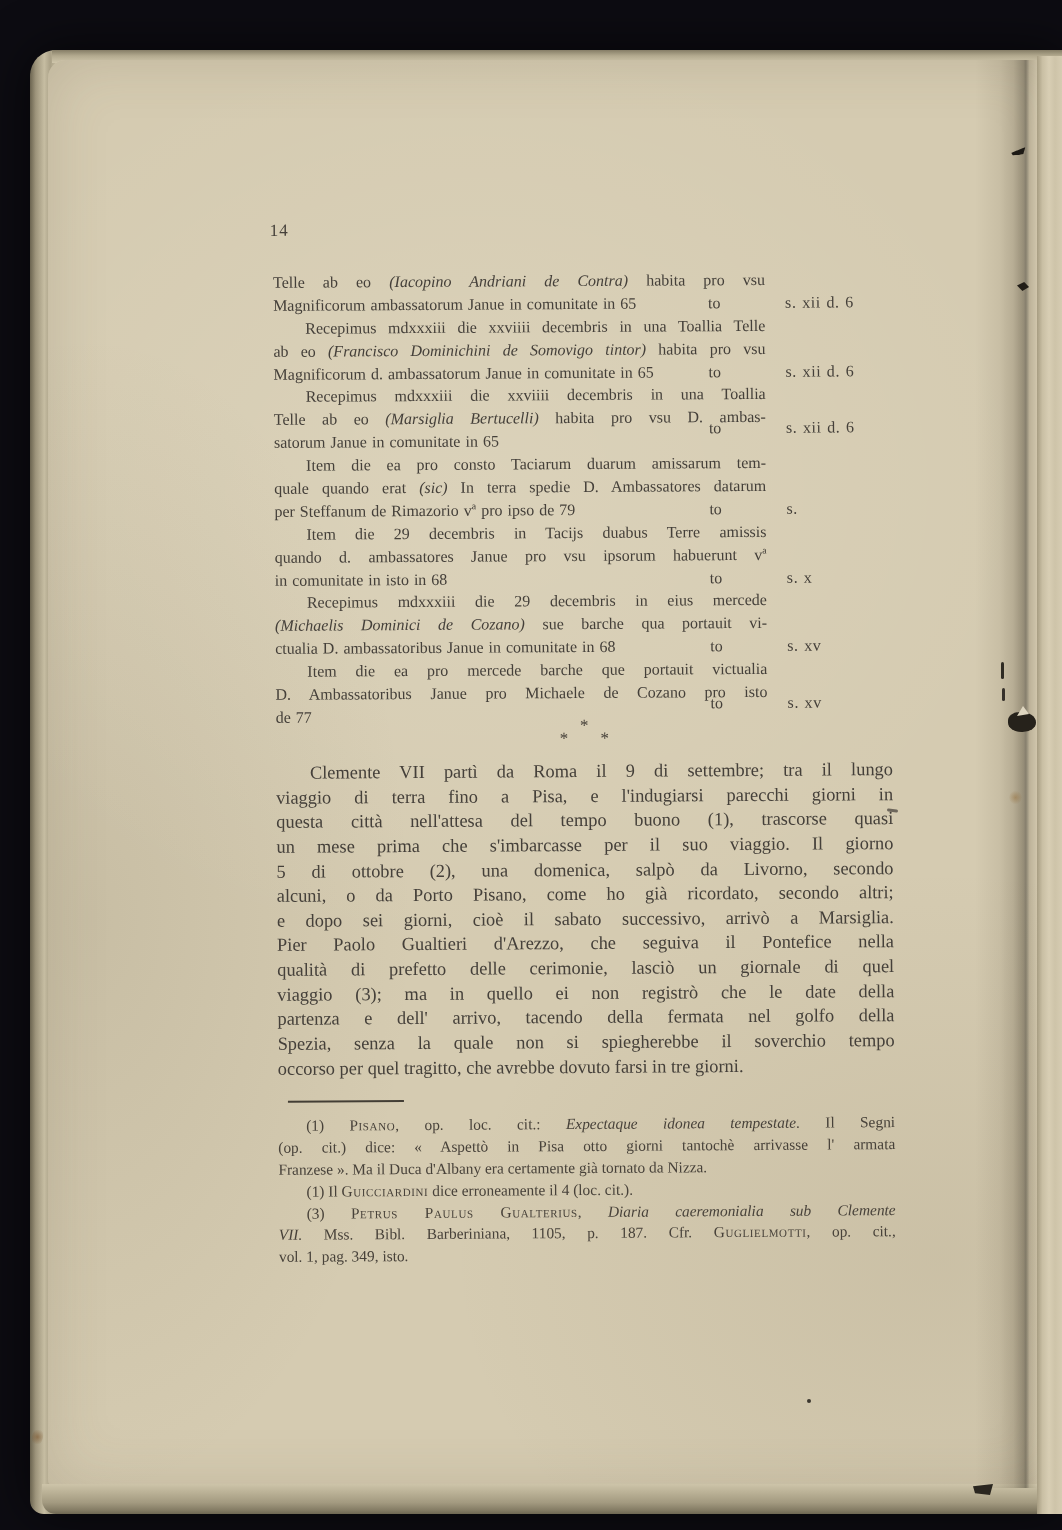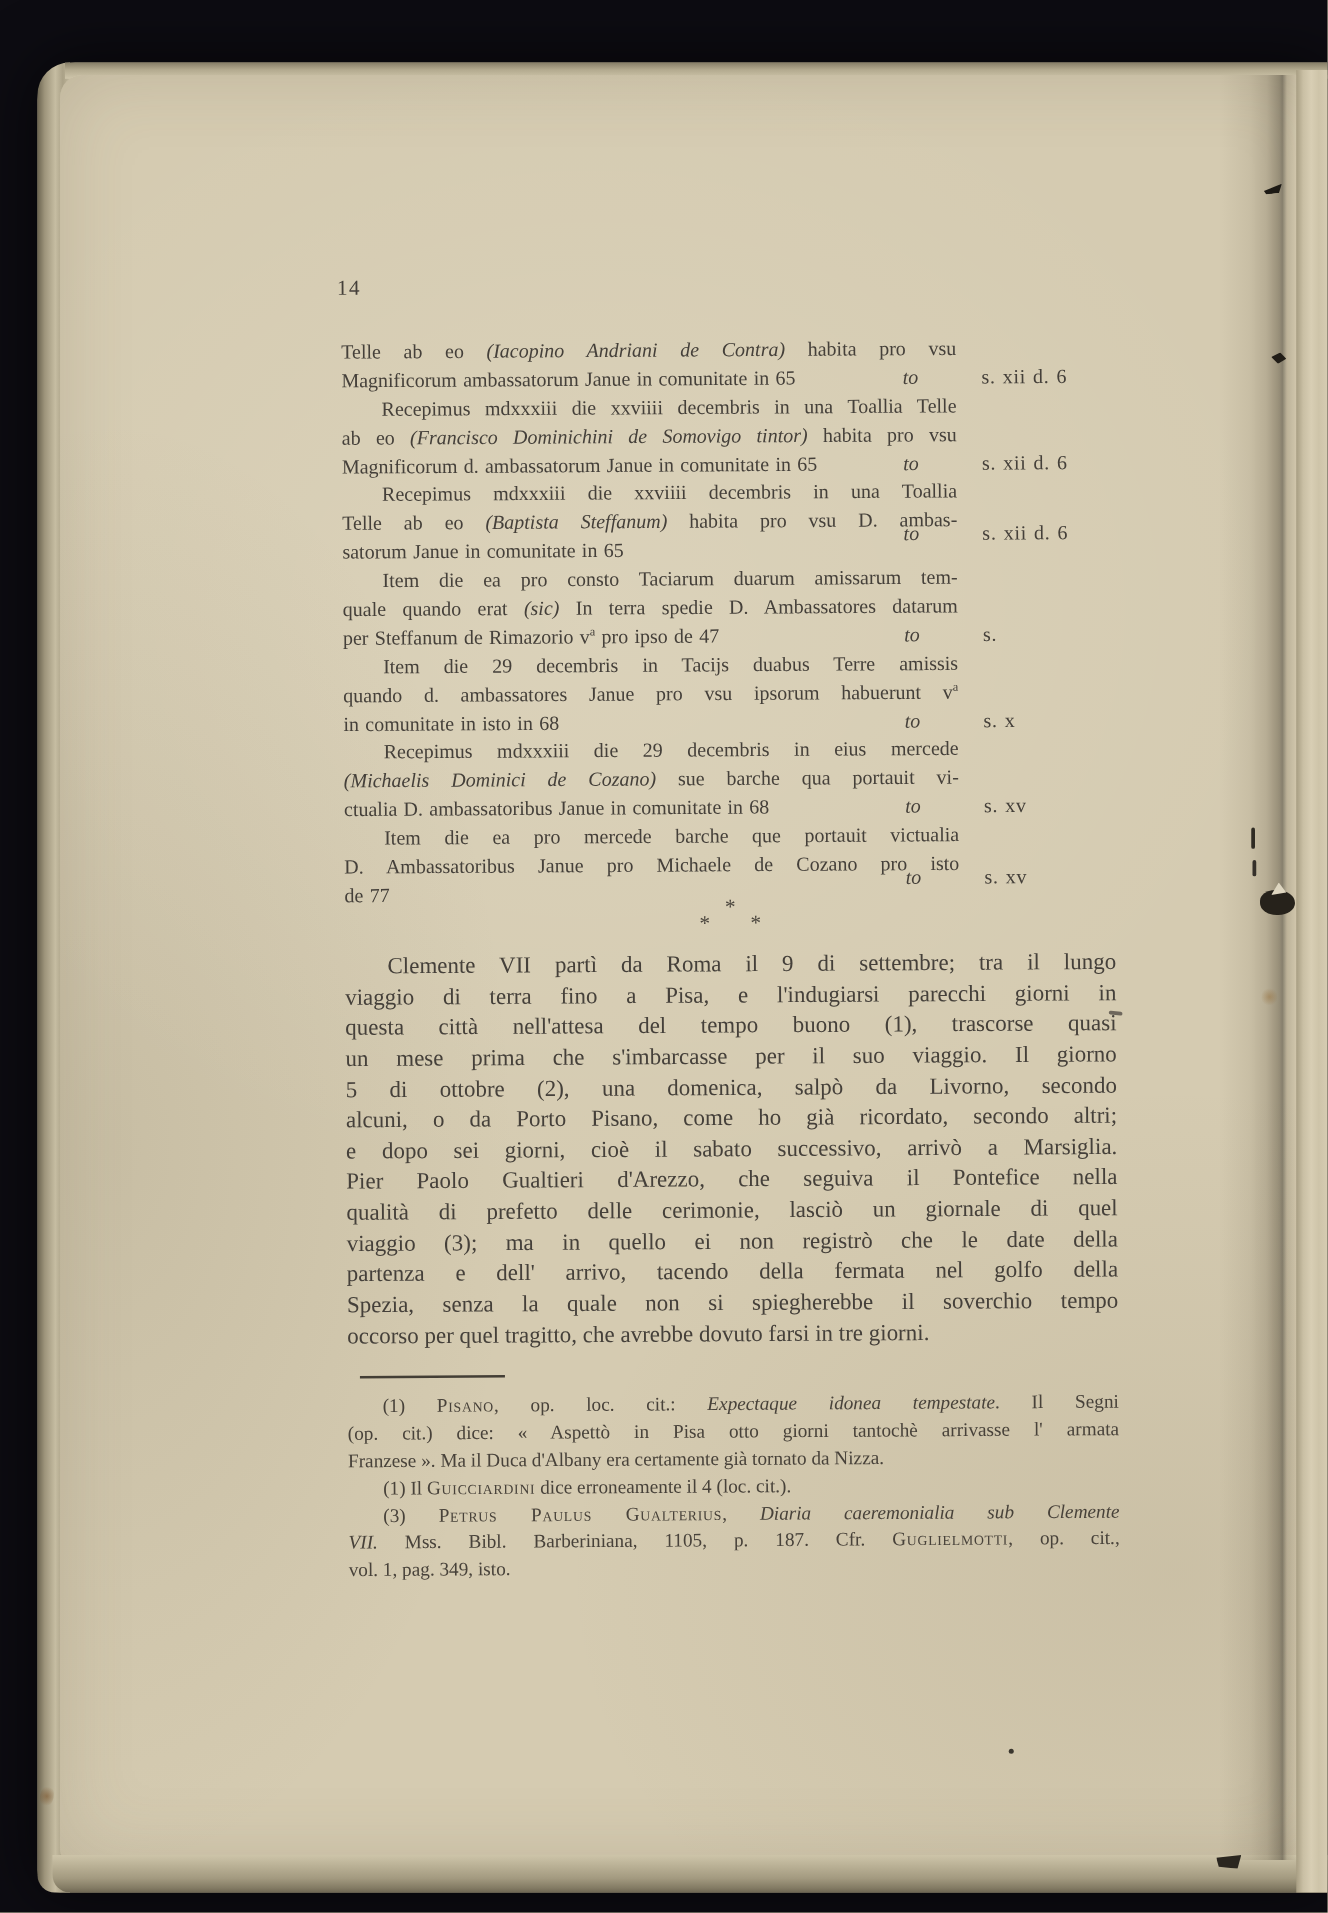--- a/index.html
+++ b/index.html
@@ -79,21 +79,21 @@
   .textlayer{position:absolute;left:0;top:0;width:1062px;height:1530px;
     color:#45403a;transform:rotate(-0.35deg);transform-origin:580px 760px;}
   .pagenum{position:absolute;left:273px;top:199px;font-size:17px;letter-spacing:1px;}
 
   .ledger{position:absolute;left:276px;top:250px;width:492px;
     font-size:16px;line-height:22.9px;word-spacing:1px;}
   .tline{position:relative;display:block;}
   .ledger .tline{height:22.9px;white-space:nowrap;}
   .ledger .tline.full{white-space:normal;text-align:justify;text-align-last:justify;}
   .ledger .tline.ind{text-indent:32px;}
-  .ledger .to{position:absolute;left:449px;top:0;text-indent:0;font-style:italic;}
+  .ledger .to{position:absolute;left:435px;top:0;text-indent:0;}
   .ledger .amt{position:absolute;left:512px;top:0;white-space:nowrap;letter-spacing:.6px;text-indent:0;text-align:center;}
   .ledger .tline.raise .to,.ledger .tline.raise .amt{top:-12px;}
 
   .asterism{position:absolute;left:276px;top:699px;width:617px;text-align:center;
     font-size:17px;line-height:13px;color:#4a453d;}
   .asterism .row2{letter-spacing:14px;padding-left:14px;}
 
   .prose{position:absolute;left:276px;top:739px;width:617px;
     font-size:18.4px;line-height:24.65px;}
   .prose .tline{height:24.65px;white-space:nowrap;}
@@ -138,25 +138,25 @@
   <div class="textlayer">
     <div class="pagenum">14</div>
 
     <div class="ledger">
         <div class="tline full"><span>Telle ab eo </span><span class="it">(Iacopino Andriani de Contra)</span><span> habita pro vsu</span></div>
         <div class="tline"><span>Magnificorum ambassatorum Janue in comunitate in 65</span><span class="to">to</span><span class="amt">s. xii d. 6</span></div>
         <div class="tline full ind"><span>Recepimus mdxxxiii die xxviiii decembris in una Toallia Telle</span></div>
         <div class="tline full"><span>ab eo </span><span class="it">(Francisco Dominichini de Somovigo tintor)</span><span> habita pro vsu</span></div>
         <div class="tline"><span>Magnificorum d. ambassatorum Janue in comunitate in 65</span><span class="to">to</span><span class="amt">s. xii d. 6</span></div>
         <div class="tline full ind"><span>Recepimus mdxxxiii die xxviiii decembris in una Toallia</span></div>
-        <div class="tline full"><span>Telle ab eo </span><span class="it">(Baptista Steffanum)</span><span> habita pro vsu D. ambas-</span></div>
+        <div class="tline full"><span>Telle ab eo </span><span class="it">(Marsiglia Bertucelli)</span><span> habita pro vsu D. ambas-</span></div>
         <div class="tline raise"><span>satorum Janue in comunitate in 65</span><span class="to">to</span><span class="amt">s. xii d. 6</span></div>
         <div class="tline full ind"><span>Item die ea pro consto Taciarum duarum amissarum tem-</span></div>
         <div class="tline full"><span>quale quando erat </span><span class="it">(sic)</span><span> In terra spedie D. Ambassatores datarum</span></div>
-        <div class="tline"><span>per Steffanum de Rimazorio v</span><span class="sup">a</span><span> pro ipso de 47</span><span class="to">to</span><span class="amt">s.</span></div>
+        <div class="tline"><span>per Steffanum de Rimazorio v</span><span class="sup">a</span><span> pro ipso de 79</span><span class="to">to</span><span class="amt">s.</span></div>
         <div class="tline full ind"><span>Item die 29 decembris in Tacijs duabus Terre amissis</span></div>
         <div class="tline full"><span>quando d. ambassatores Janue pro vsu ipsorum habuerunt v</span><span class="sup">a</span></div>
         <div class="tline"><span>in comunitate in isto in 68</span><span class="to">to</span><span class="amt">s. x</span></div>
         <div class="tline full ind"><span>Recepimus mdxxxiii die 29 decembris in eius mercede</span></div>
         <div class="tline full"><span class="it">(Michaelis Dominici de Cozano)</span><span> sue barche qua portauit vi-</span></div>
         <div class="tline"><span>ctualia D. ambassatoribus Janue in comunitate in 68</span><span class="to">to</span><span class="amt">s. xv</span></div>
         <div class="tline full ind"><span>Item die ea pro mercede barche que portauit victualia</span></div>
         <div class="tline full"><span>D. Ambassatoribus Janue pro Michaele de Cozano pro isto</span></div>
         <div class="tline raise"><span>de 77</span><span class="to">to</span><span class="amt">s. xv</span></div>
       </div>

